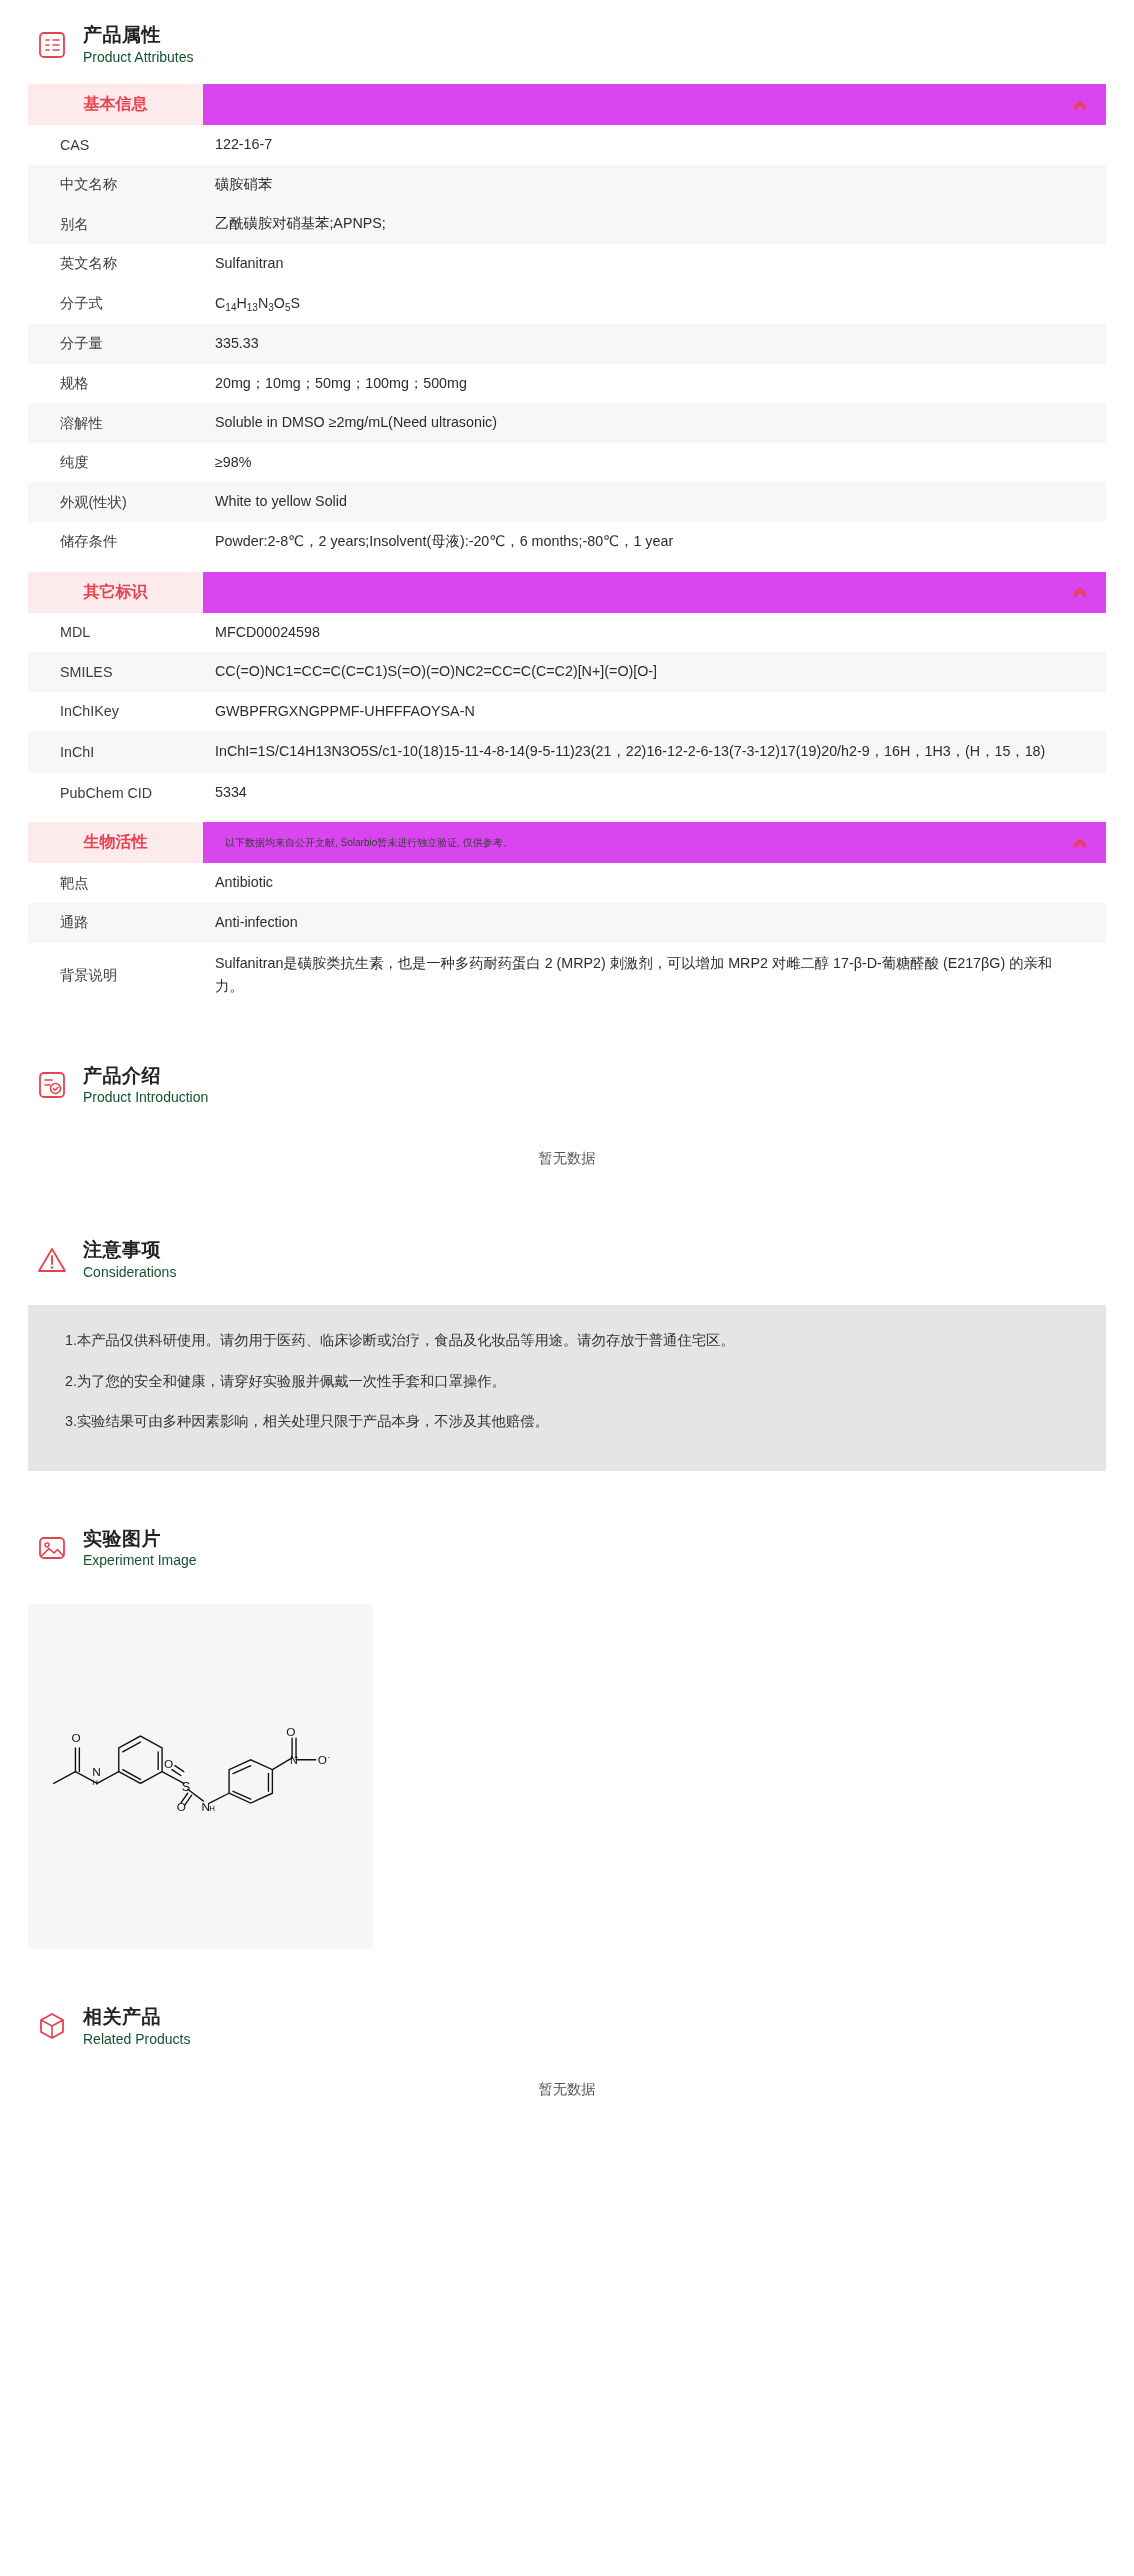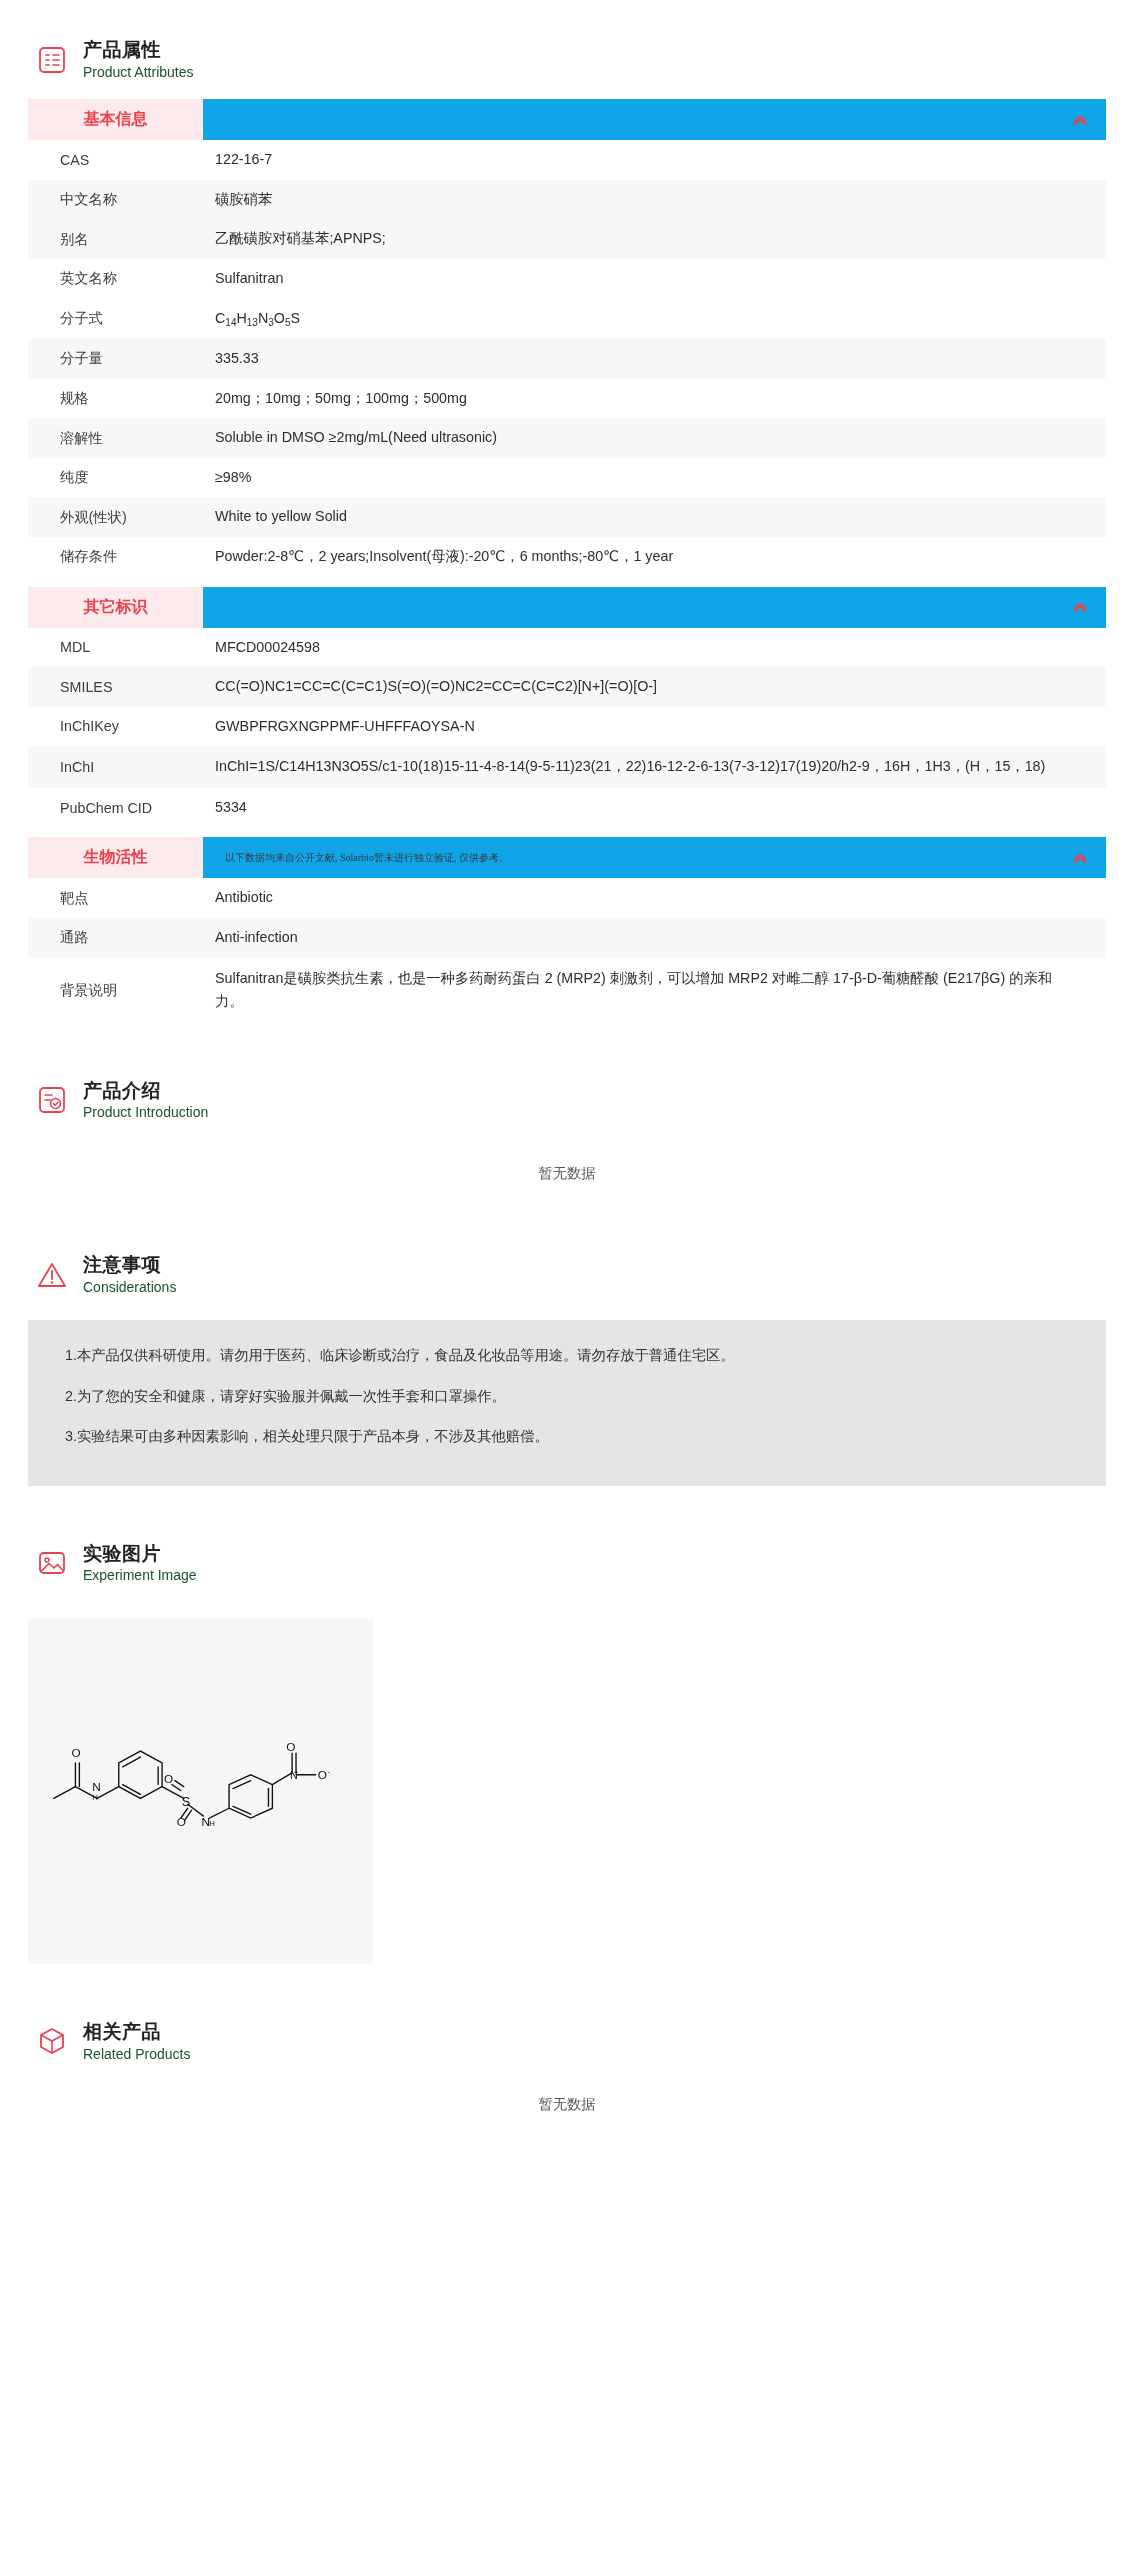--- a/index.html
+++ b/index.html
@@ -8,21 +8,21 @@
     background: #ffffff;
     font-family: "Liberation Sans", "DejaVu Sans", sans-serif;
   }
   body {
     width: 1134px;
     min-height: 2576px;
     color: #333;
     font-size: 15px;
     -webkit-font-smoothing: antialiased;
   }
-  .page { width: 1134px; padding: 16px 0 0 0; }
+  .page { width: 1134px; padding: 1px 0 0 0; }
 
   
   .sec-head {
     display: flex;
     align-items: center;
     padding: 22px 0 18px 35px;
     gap: 14px;
   }
   .sec-head .ic {
     width: 34px; height: 34px;
@@ -34,23 +34,22 @@
     font-size: 19px; font-weight: bold; color: #222; letter-spacing: 0.5px;
   }
   .sec-head .en {
     font-size: 14px; color: #14532d; margin-top: 2px;
   }
 
   
   .sub-head {
     display: flex; align-items: center;
     height: 41px;
-    background: #0ea5e9;
+    background: #d946ef;
     margin: 0 28px;
-    font-family: Liberation Serif, serif;
   }
   .sub-head .tag {
     width: 175px;
     flex: 0 0 175px;
     height: 41px;
     background: #fdeaec;
     color: #e8424f;
     font-size: 16px;
     font-weight: bold;
     display: flex; align-items: center; justify-content: center;

